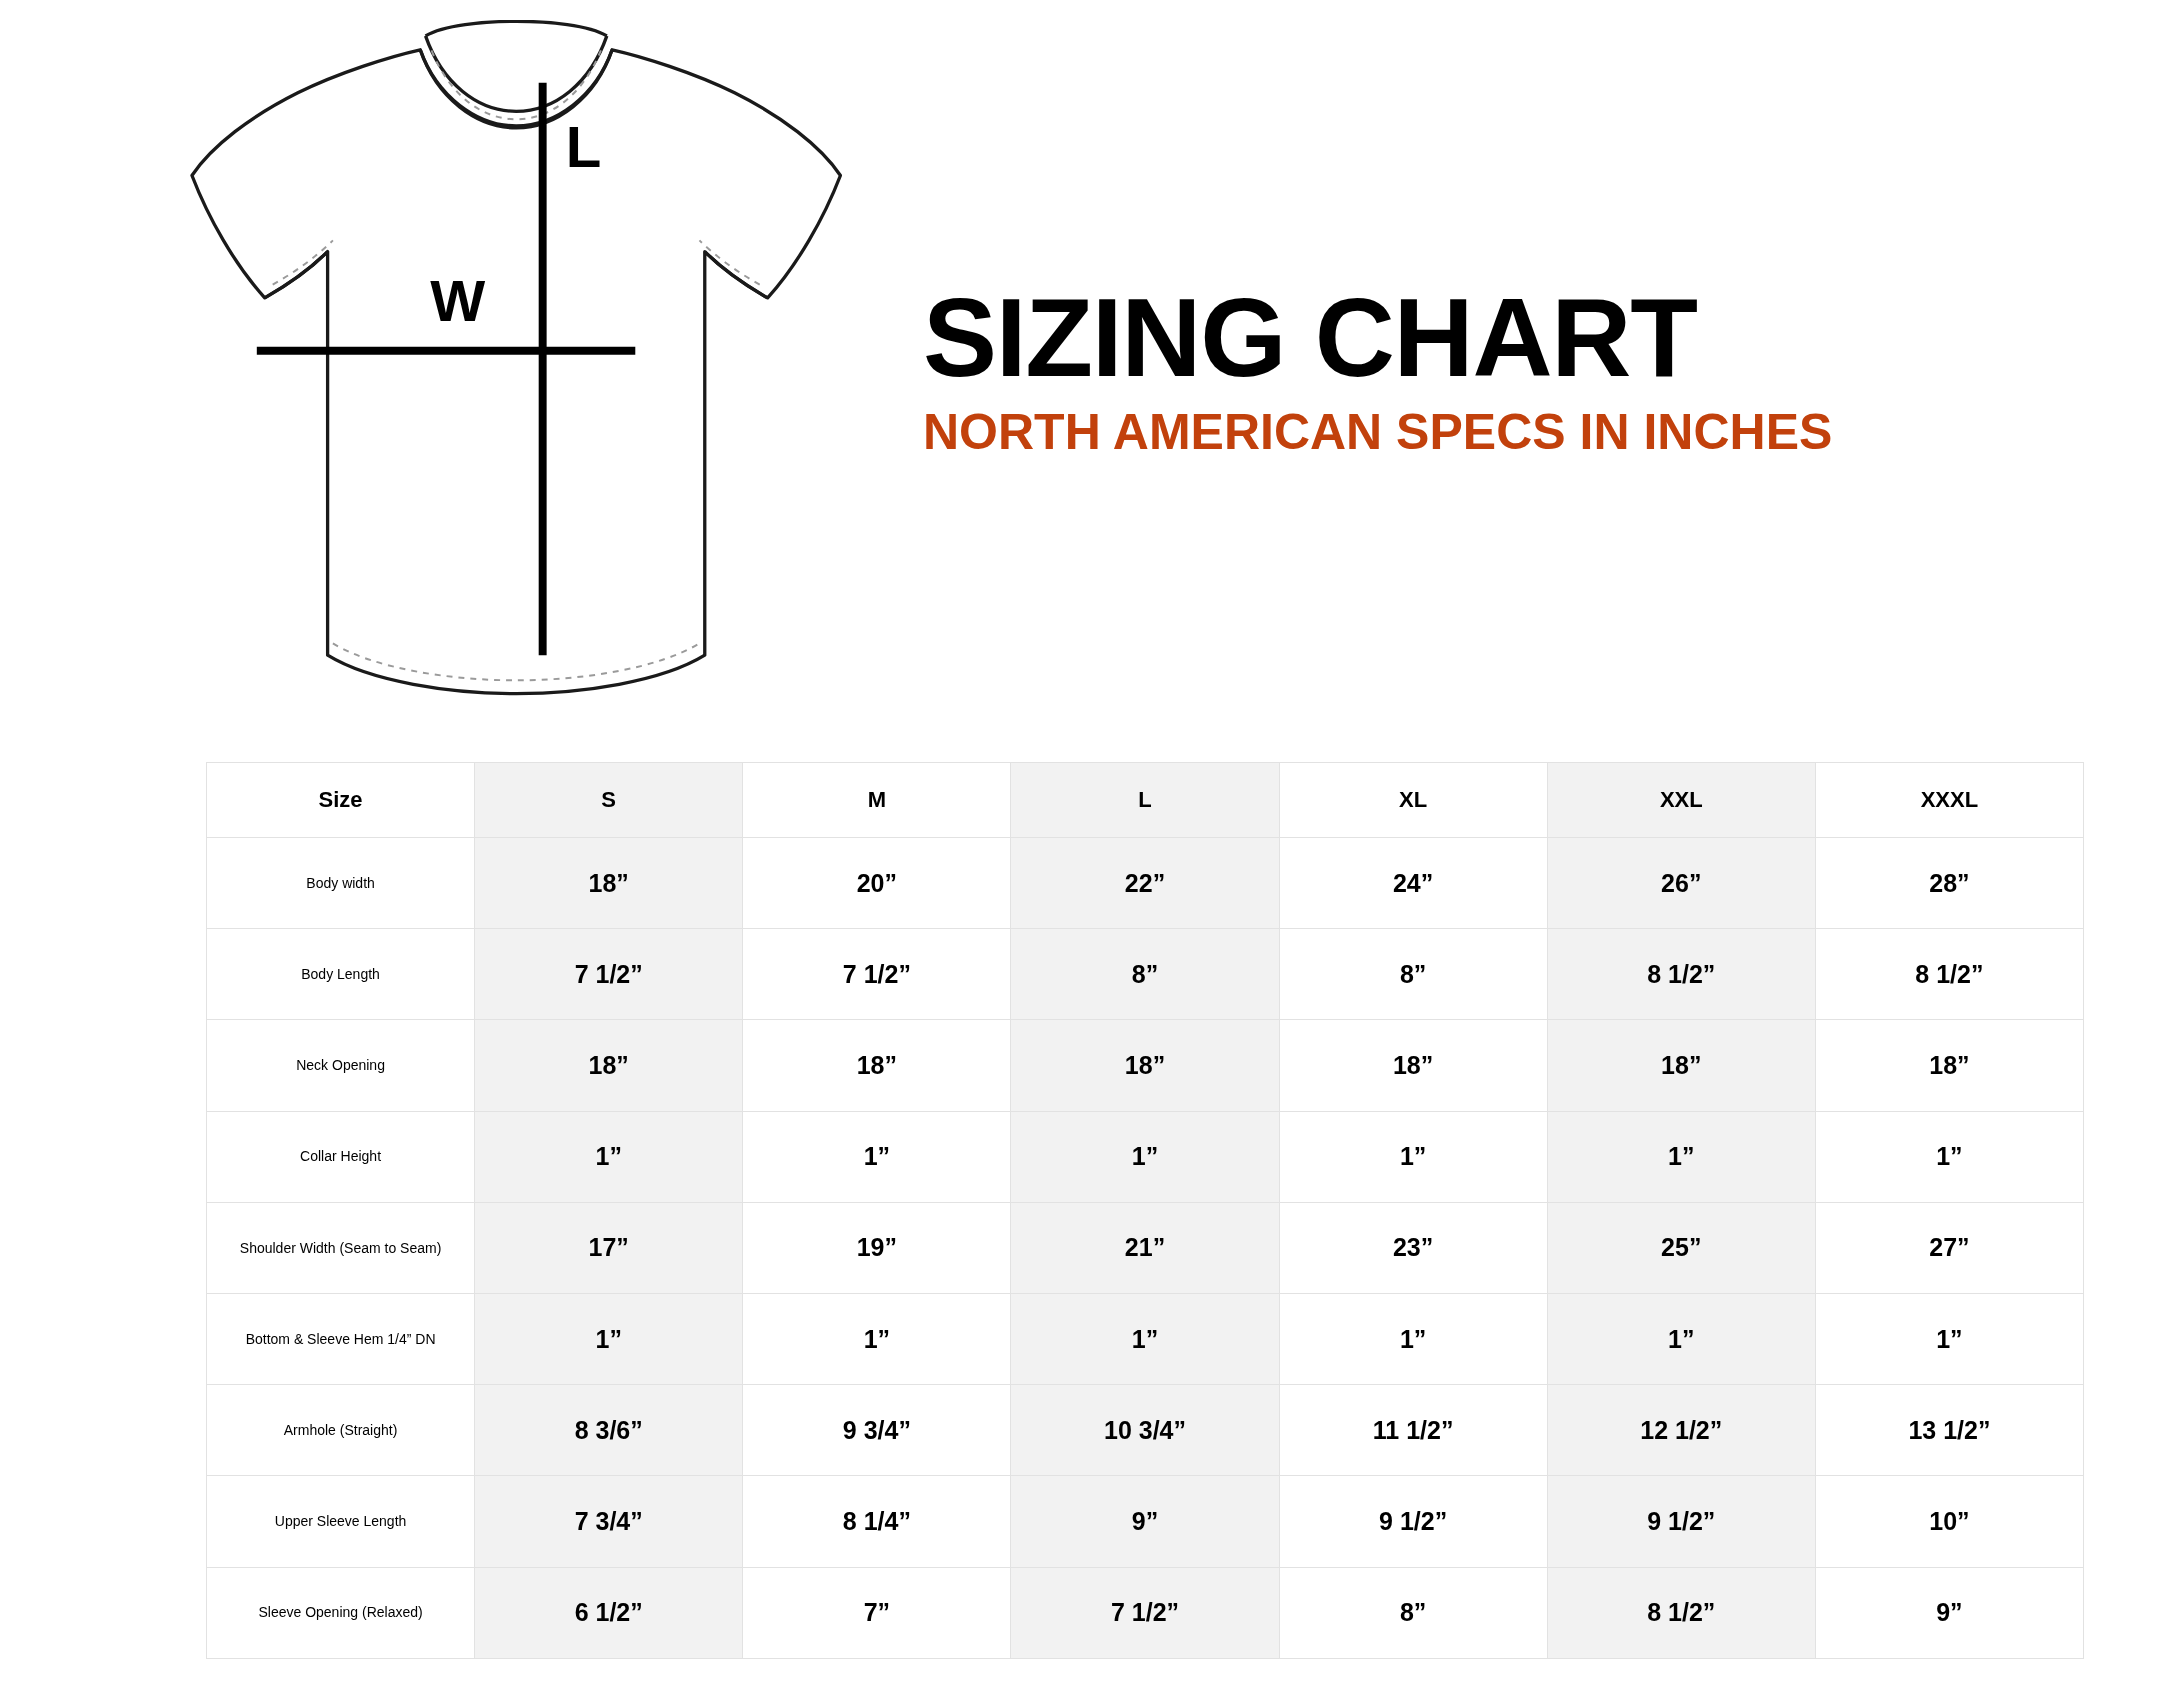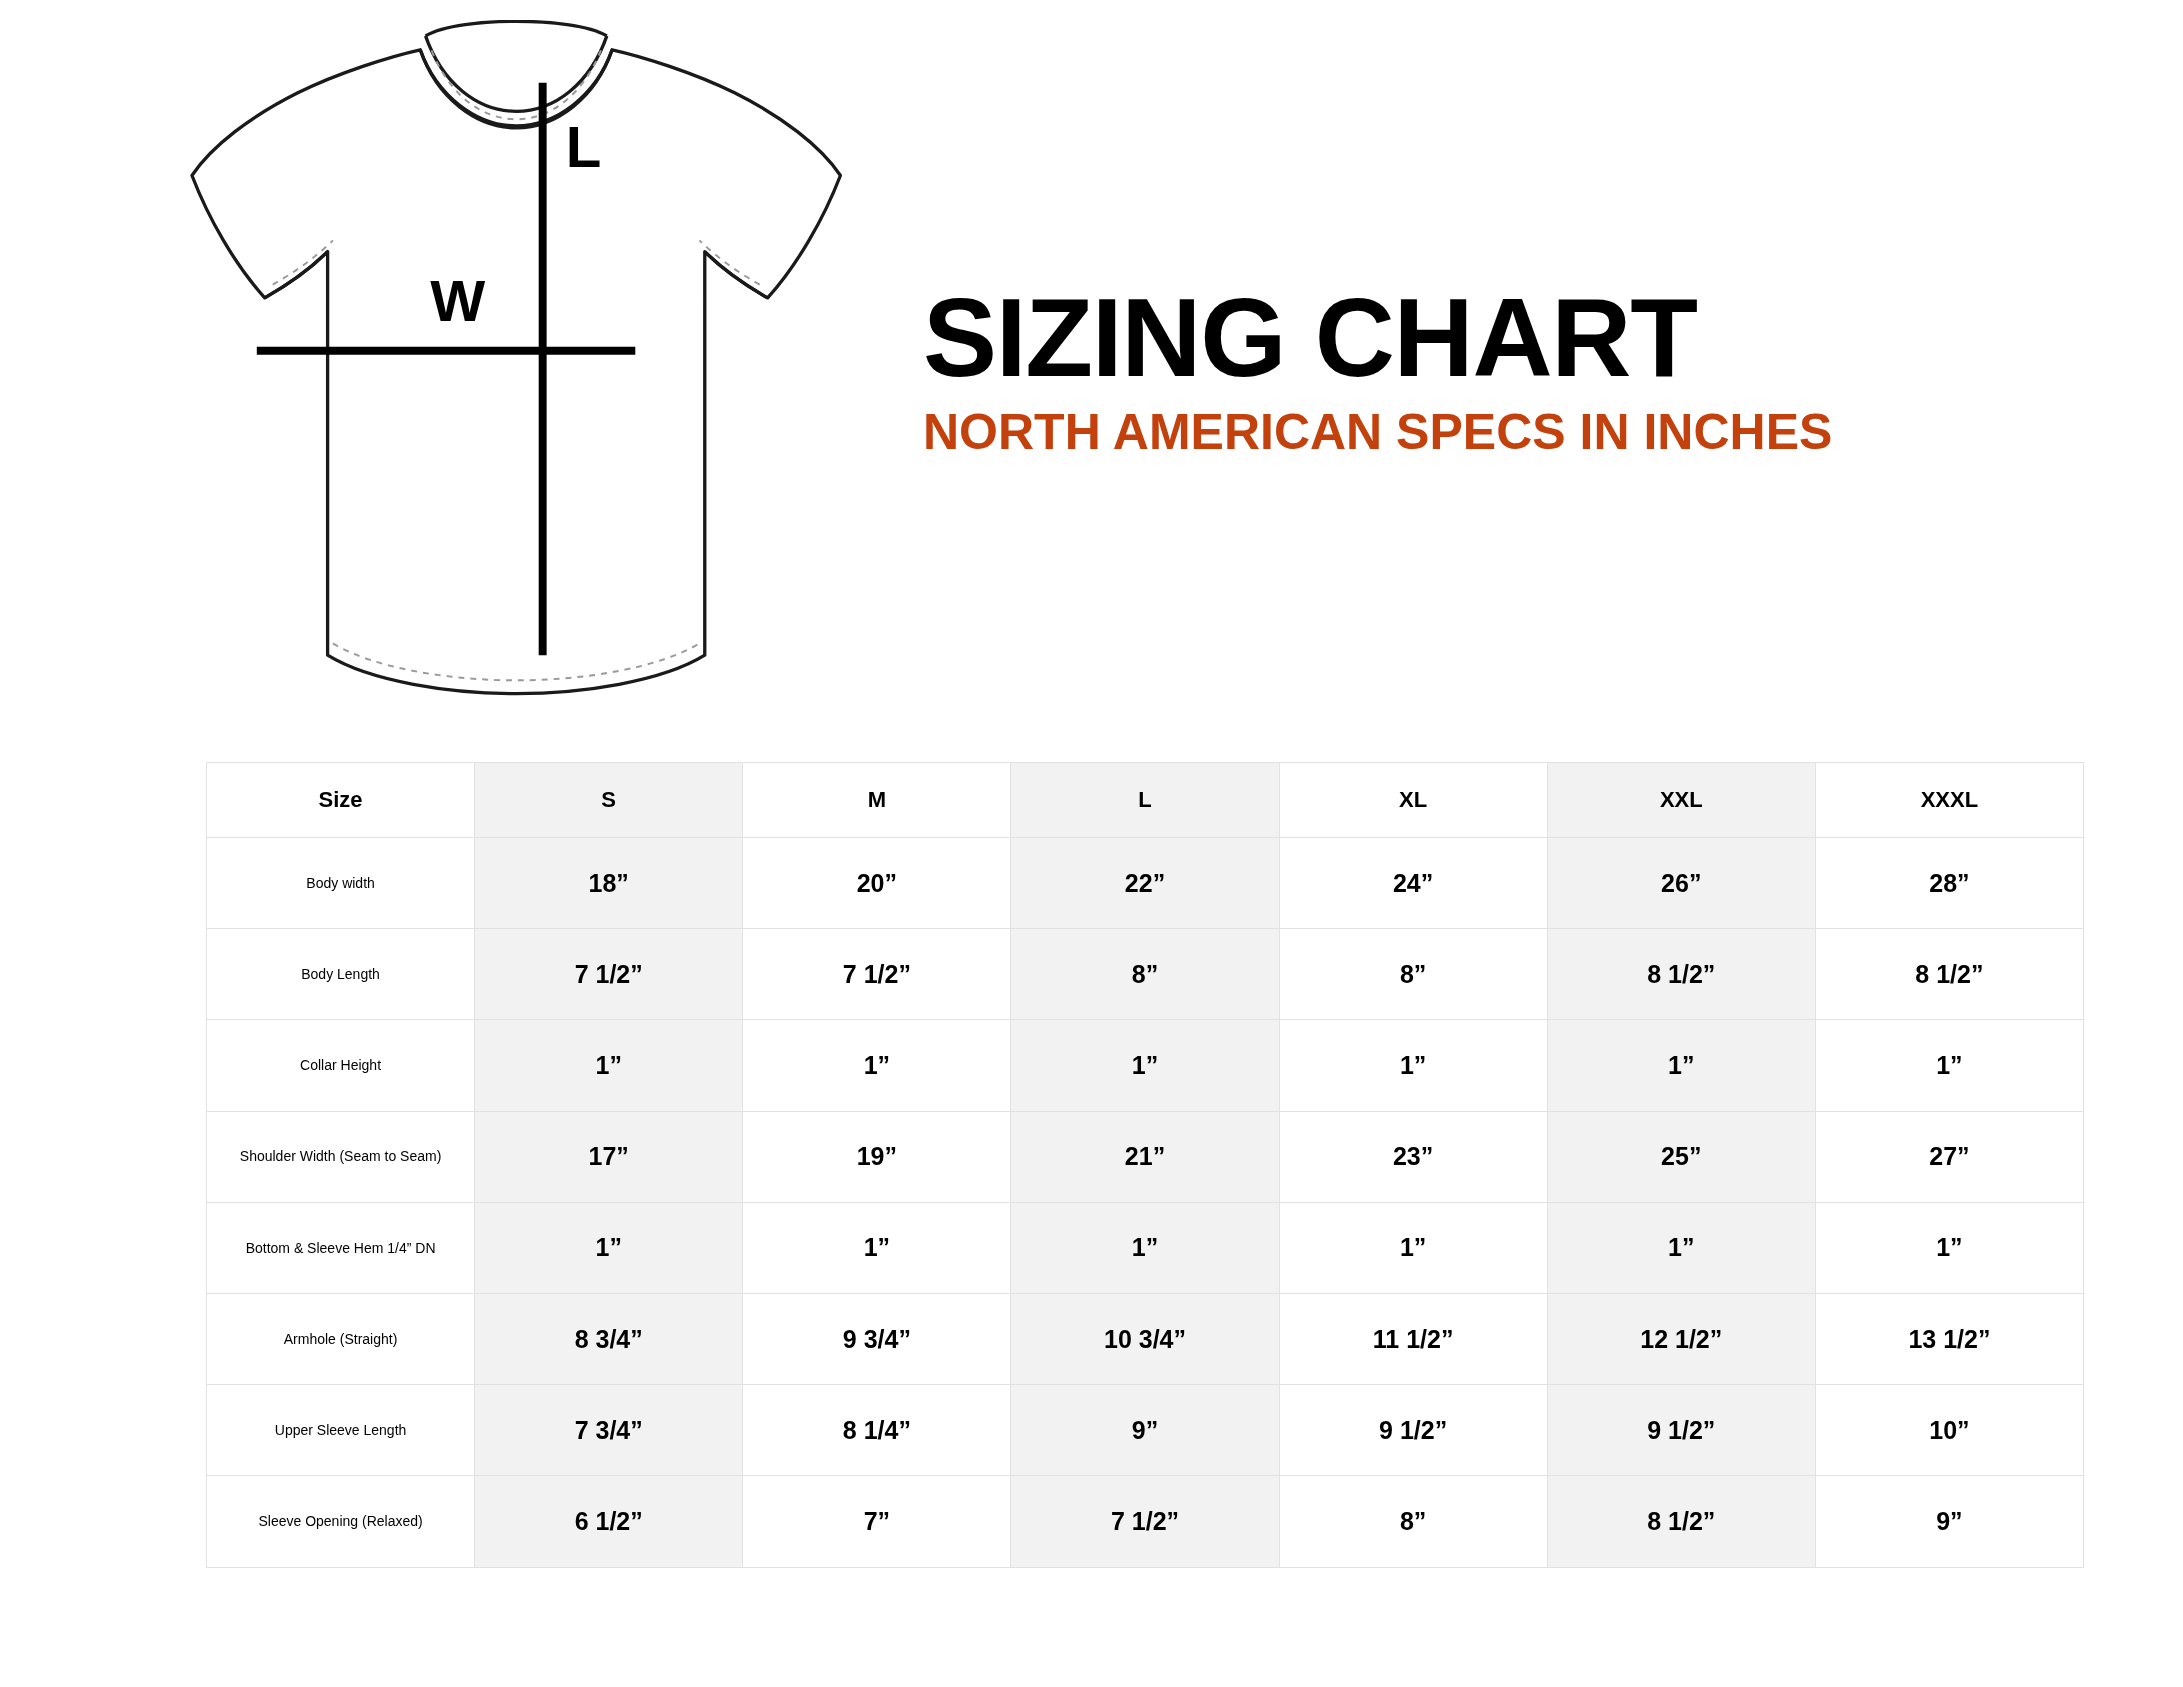--- a/index.html
+++ b/index.html
@@ -187,20 +187,29 @@
       <tr>
         <td class="rowlabel">Body Length</td>
         <td class="val shade">7 1/2”</td>
         <td class="val">7 1/2”</td>
         <td class="val shade">8”</td>
         <td class="val">8”</td>
         <td class="val shade">8 1/2”</td>
         <td class="val">8 1/2”</td>
       </tr>
       <tr>
+        <td class="rowlabel">Neck Opening</td>
+        <td class="val shade">18”</td>
+        <td class="val">18”</td>
+        <td class="val shade">18”</td>
+        <td class="val">18”</td>
+        <td class="val shade">18”</td>
+        <td class="val">18”</td>
+      </tr>
+      <tr>
         <td class="rowlabel">Collar Height</td>
         <td class="val shade">1”</td>
         <td class="val">1”</td>
         <td class="val shade">1”</td>
         <td class="val">1”</td>
         <td class="val shade">1”</td>
         <td class="val">1”</td>
       </tr>
       <tr>
         <td class="rowlabel">Shoulder Width (Seam to Seam)</td>
@@ -215,21 +224,21 @@
         <td class="rowlabel">Bottom &amp; Sleeve Hem 1/4” DN</td>
         <td class="val shade">1”</td>
         <td class="val">1”</td>
         <td class="val shade">1”</td>
         <td class="val">1”</td>
         <td class="val shade">1”</td>
         <td class="val">1”</td>
       </tr>
       <tr>
         <td class="rowlabel">Armhole (Straight)</td>
-        <td class="val shade">8 3/4”</td>
+        <td class="val shade">8 3/6”</td>
         <td class="val">9 3/4”</td>
         <td class="val shade">10 3/4”</td>
         <td class="val">11 1/2”</td>
         <td class="val shade">12 1/2”</td>
         <td class="val">13 1/2”</td>
       </tr>
       <tr>
         <td class="rowlabel">Upper Sleeve Length</td>
         <td class="val shade">7 3/4”</td>
         <td class="val">8 1/4”</td>

